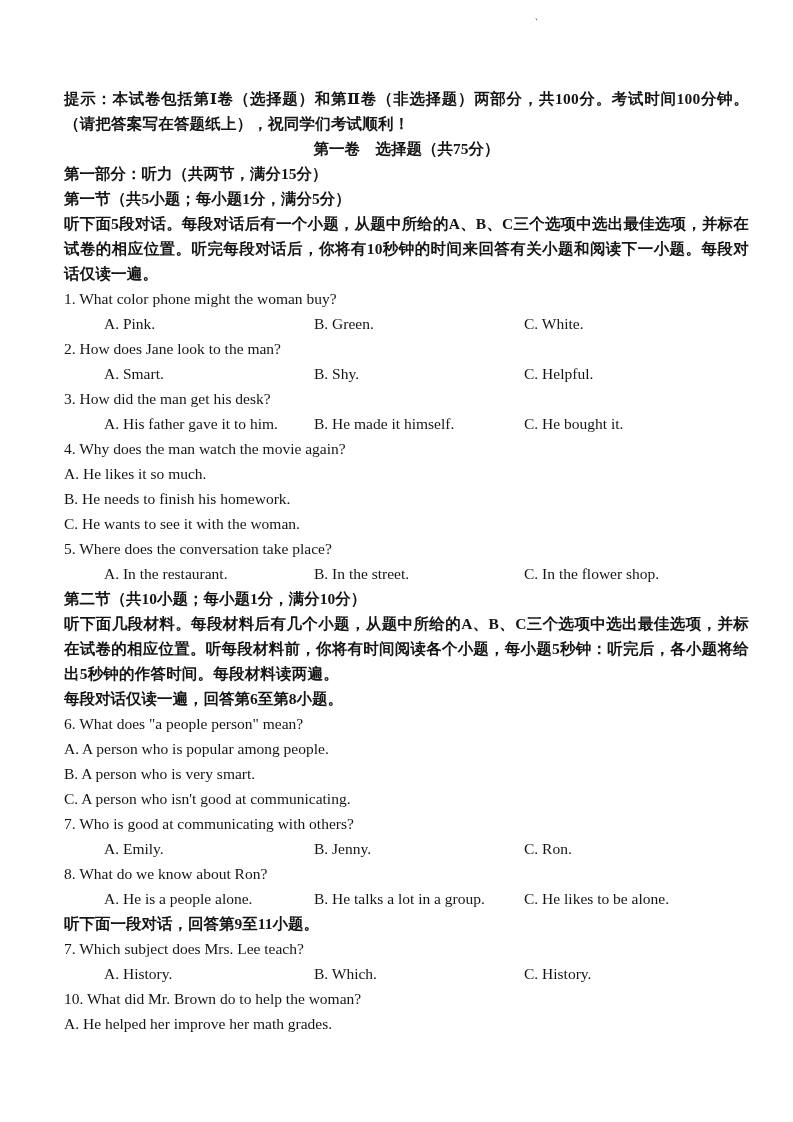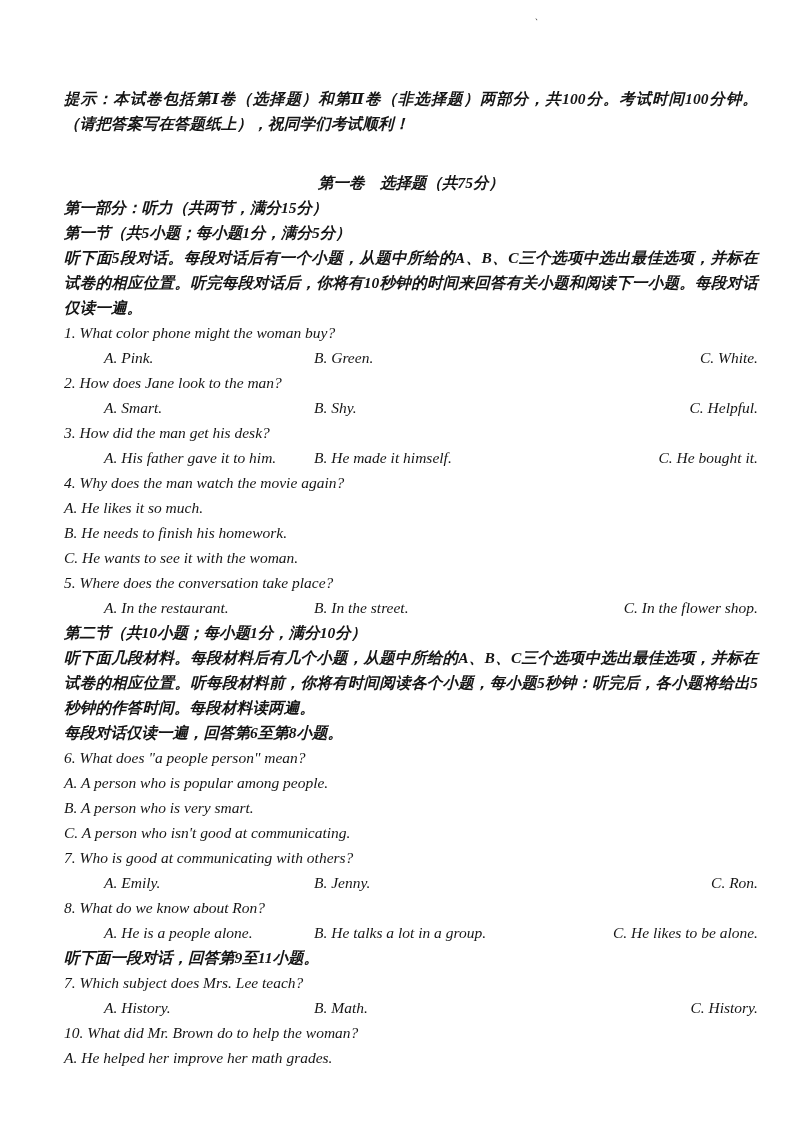--- a/index.html
+++ b/index.html
@@ -14,57 +14,54 @@
   }
   .top-mark {
     position: absolute;
     top: 10px;
     left: 534px;
     font-size: 11px;
     color: #444;
     line-height: 1;
   }
   .page {
-    padding: 86px 35px 0 64px;
-    font-style: italic;
+    padding: 86px 44px 0 64px;
   }
   .line {
     font-size: 15.5px;
     line-height: 25px;
     white-space: normal;
   }
   .para-bold {
     font-weight: 700;
     text-align: justify;
     letter-spacing: 0.2px;
   }
   .center-bold {
     font-weight: 700;
     text-align: center;
-    margin-top: 34px;
   }
   .line-bold {
     font-weight: 700;
   }
   .question, .option {
     font-weight: 400;
   }
   .options-row {
     display: flex;
     align-items: baseline;
     margin-left: 40px;
   }
   .option-cell {
     width: 210px;
     flex: 0 0 210px;
   }
   .option-cell:last-child {
     width: auto;
     flex: 1 1 auto;
-    text-align: right;
   }
 </style>
 </head>
 <body>
 
 <div class="sheet">
   <span class="top-mark">、</span>
   <div class="page">
       <div class="line para-bold">提示：本试卷包括第Ⅰ卷（选择题）和第Ⅱ卷（非选择题）两部分，共100分。考试时间100分钟。（请把答案写在答题纸上），祝同学们考试顺利！</div>
       <div class="line center-bold">第一卷　选择题（共75分）</div>
@@ -115,19 +112,19 @@
       <div class="line question">8. What do we know about Ron?</div>
       <div class="line options-row">
         <span class="option-cell">A. He is a people alone.</span>
         <span class="option-cell">B. He talks a lot in a group.</span>
         <span class="option-cell">C. He likes to be alone.</span>
       </div>
       <div class="line line-bold">听下面一段对话，回答第9至11小题。</div>
       <div class="line question">7. Which subject does Mrs. Lee teach?</div>
       <div class="line options-row">
         <span class="option-cell">A. History.</span>
-        <span class="option-cell">B. Math.</span>
+        <span class="option-cell">B. Which.</span>
         <span class="option-cell">C. History.</span>
       </div>
       <div class="line question">10. What did Mr. Brown do to help the woman?</div>
       <div class="line option">A. He helped her improve her math grades.</div>
     </div>
 </div>
 
 </body></html>

